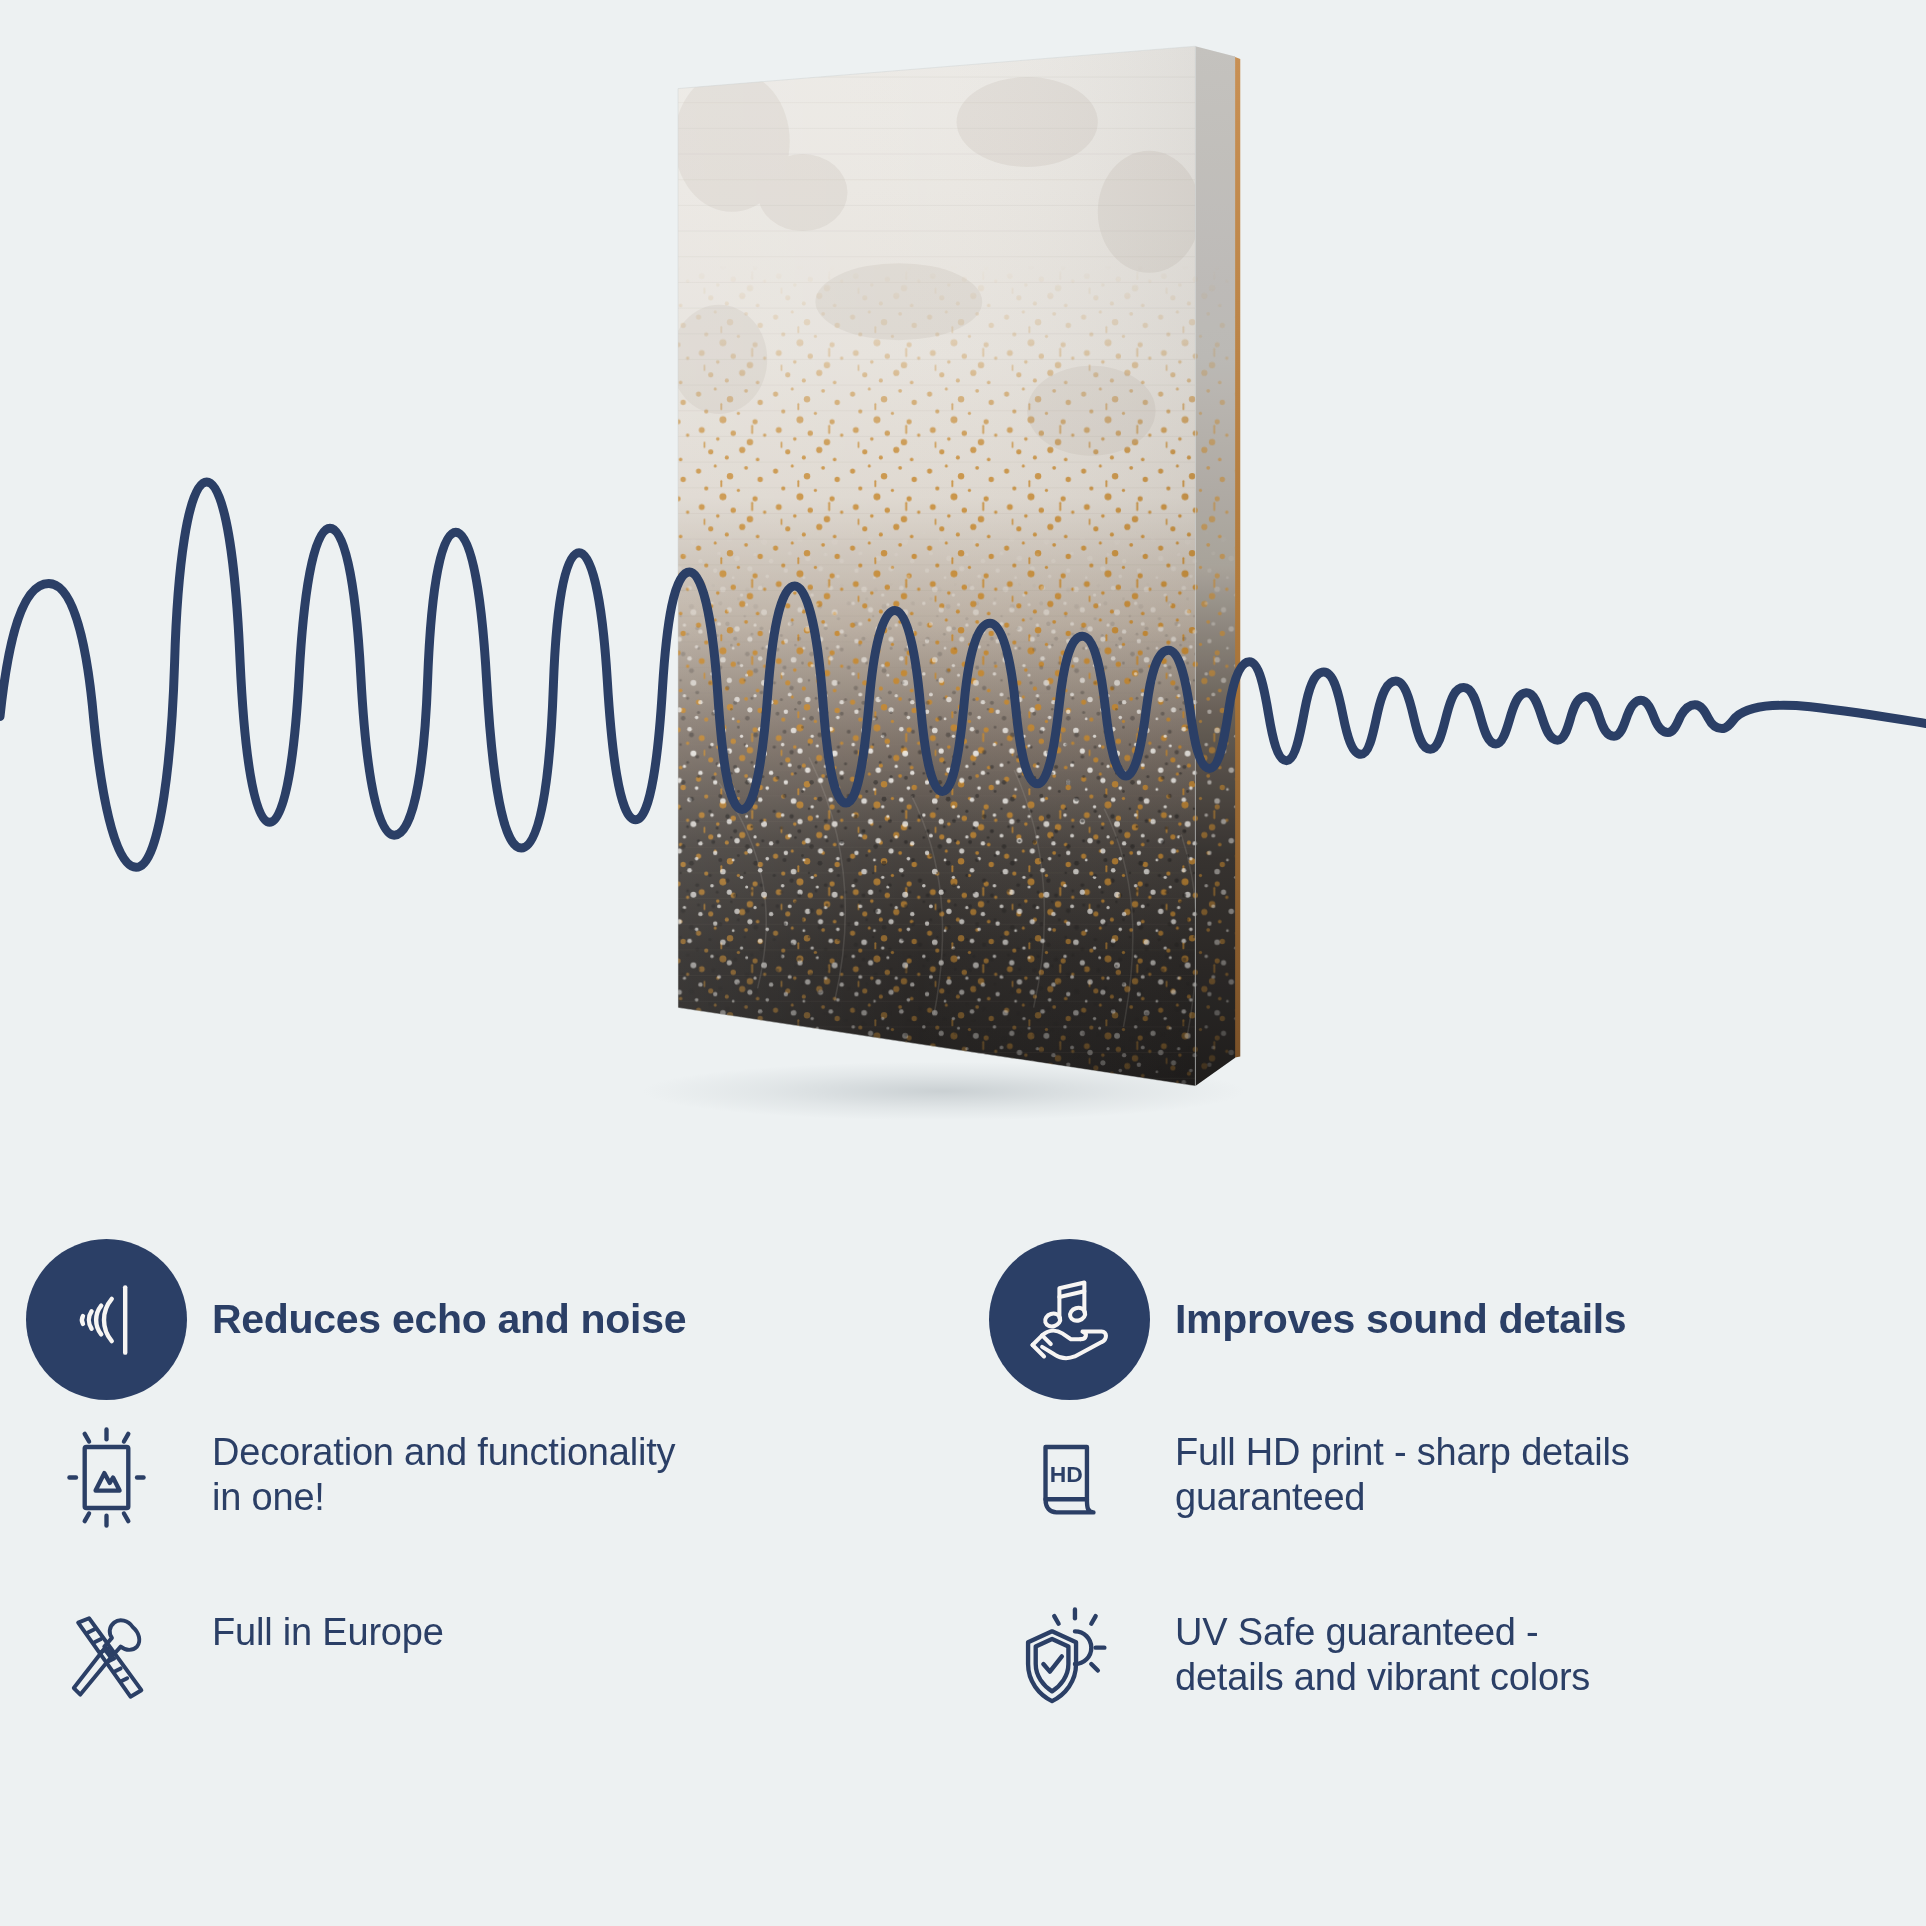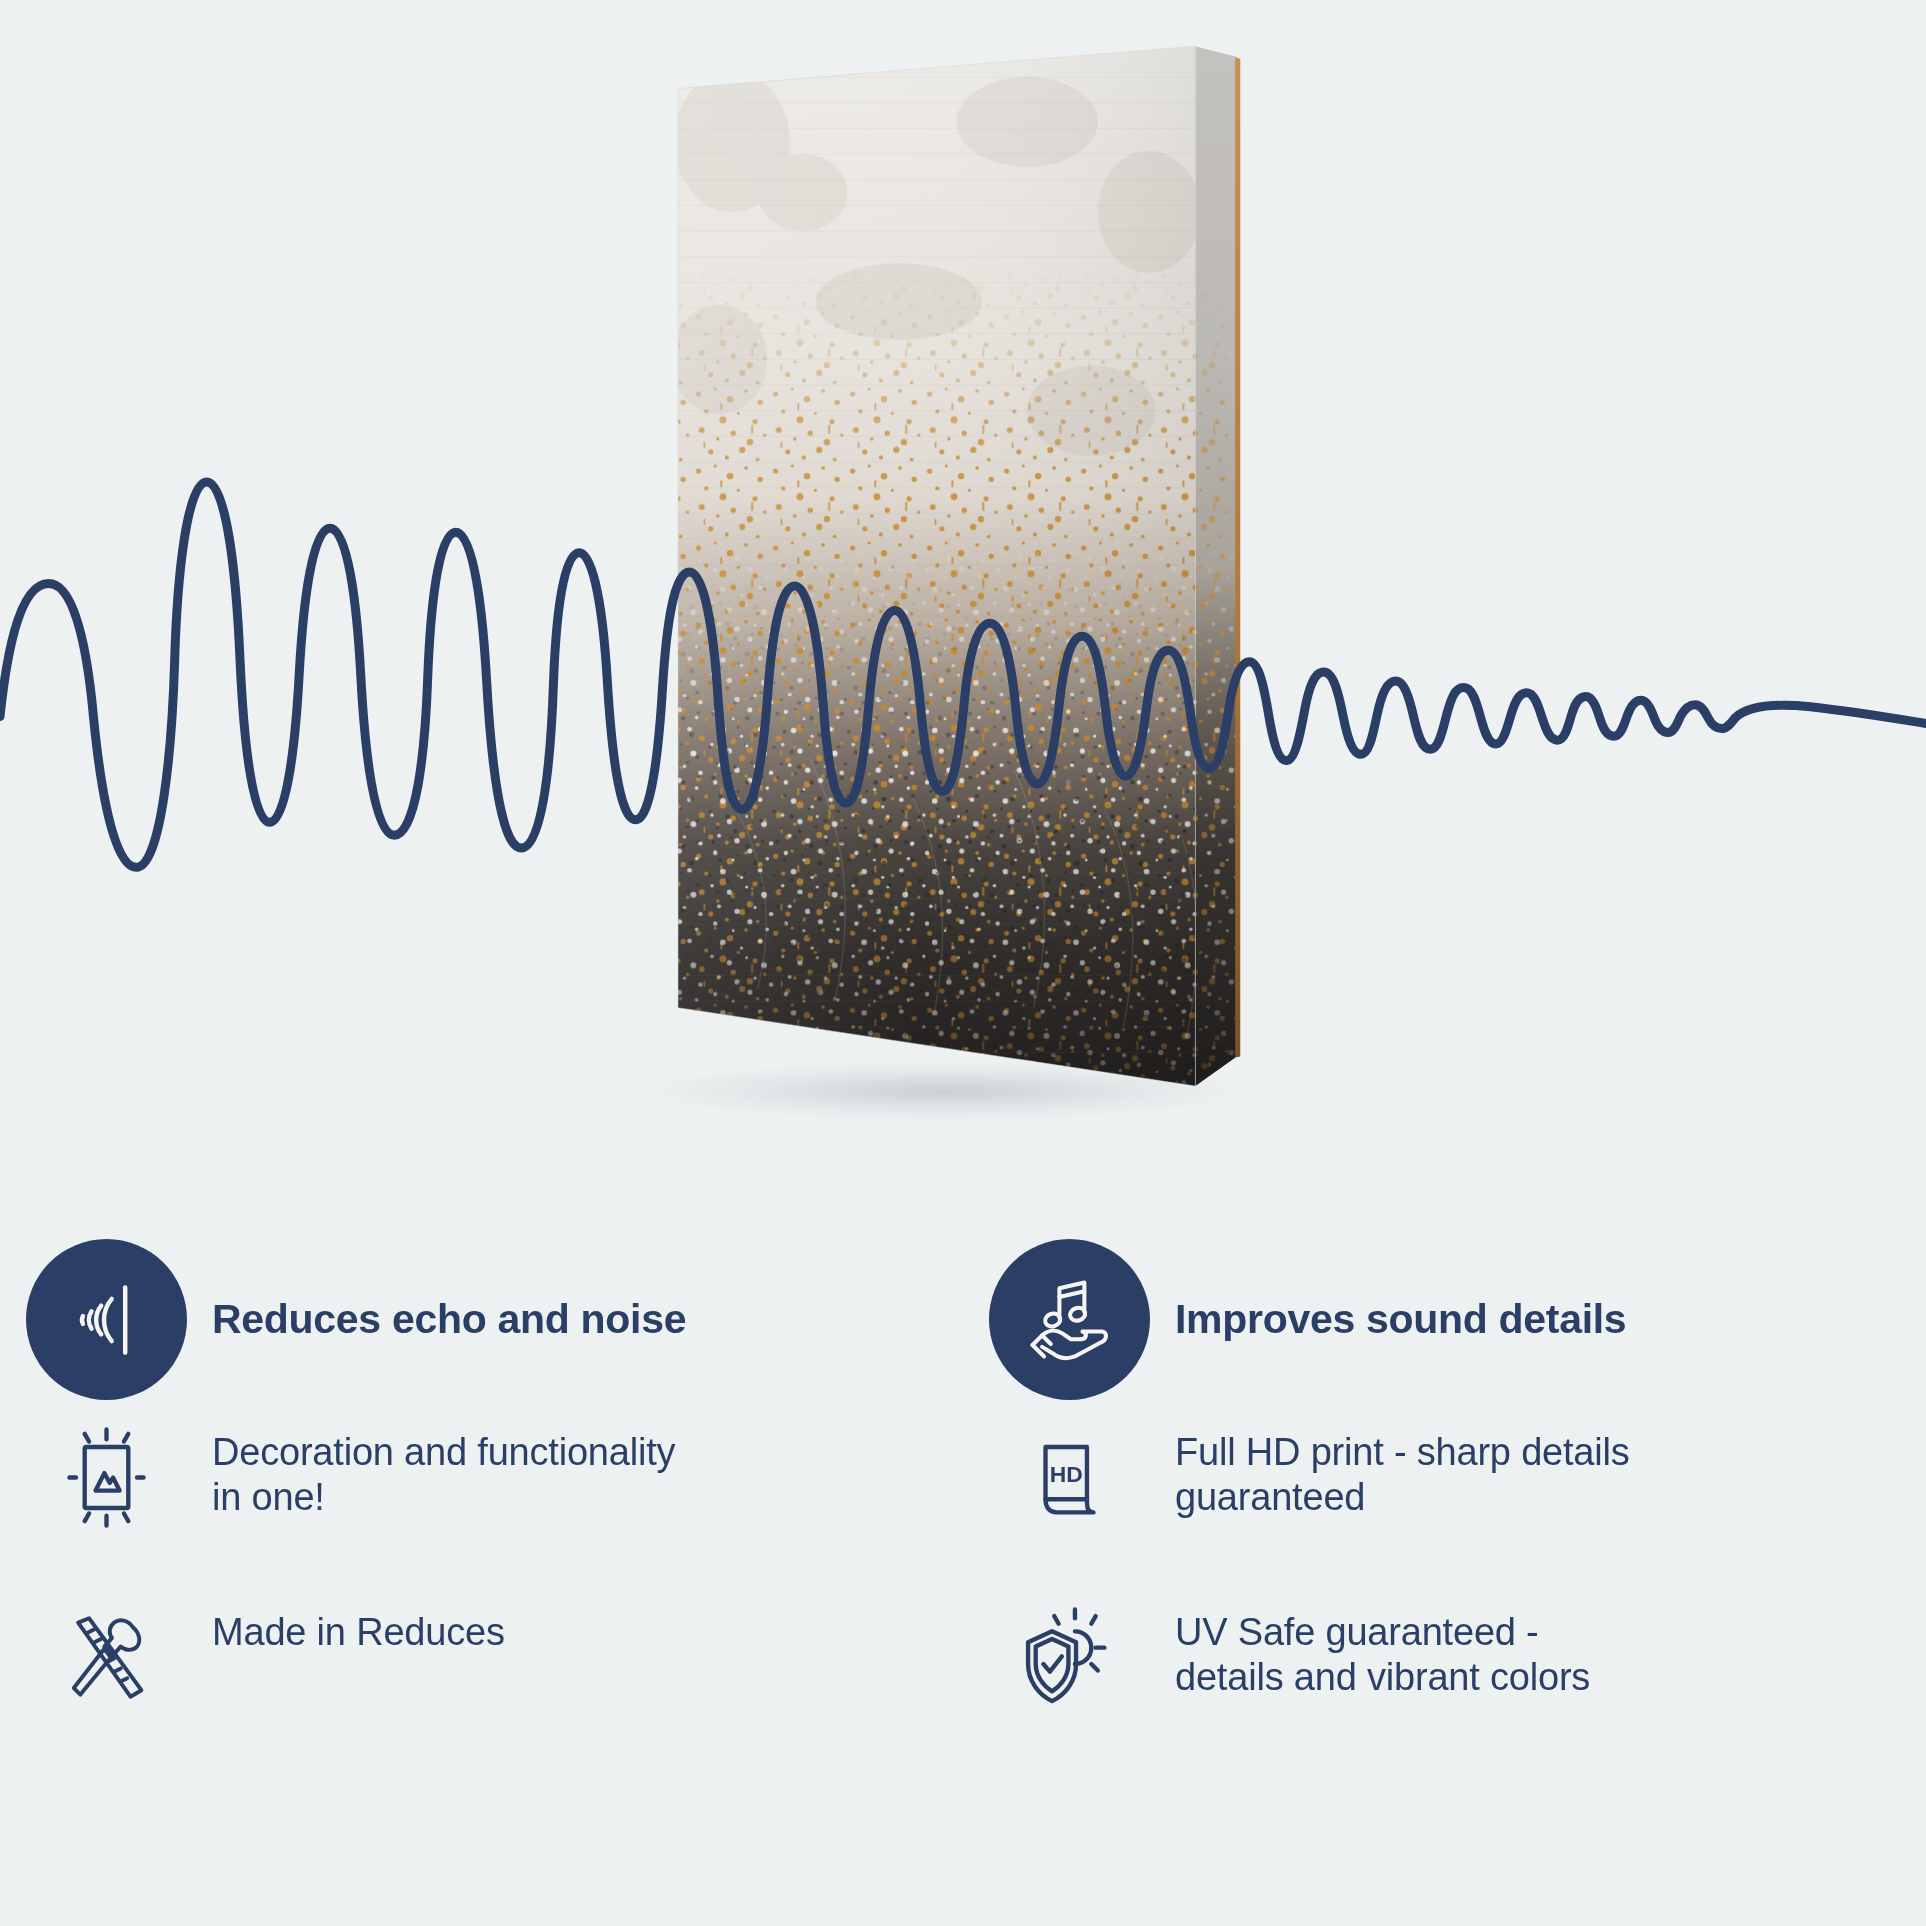--- a/index.html
+++ b/index.html
@@ -425,21 +425,21 @@
             <line x1="57" y1="63" x2="63" y2="60"></line>
             <line x1="63" y1="72" x2="69" y2="69"></line>
 
             <path d="M74 22 C70 16 62 14 57 18 C52 22 52 28 55 32 L48 40
                      L56 48 L63 40 C68 44 74 44 78 40 C82 35 80 27 74 22 Z"></path>
             <path d="M48 42 L20 78 L26 84 L54 50 Z"></path>
           </svg>
         </div>
       </div>
       <div class="f-text">
-        <span class="ln">Made in Reduces</span>
+        <span class="ln">Full in Europe</span>
       </div>
     </div>
 
     <div class="feature plain">
       <div class="ic-col">
         <div class="ic-outline">
           <svg width="109" height="109" viewBox="0 0 100 100" fill="none" stroke="#2b3f66" stroke-width="4" stroke-linecap="round" stroke-linejoin="round">
 
             <path d="M55 26 A15 15 0 1 1 55 56"></path>
             <line x1="55" y1="6" x2="55" y2="14"></line>

